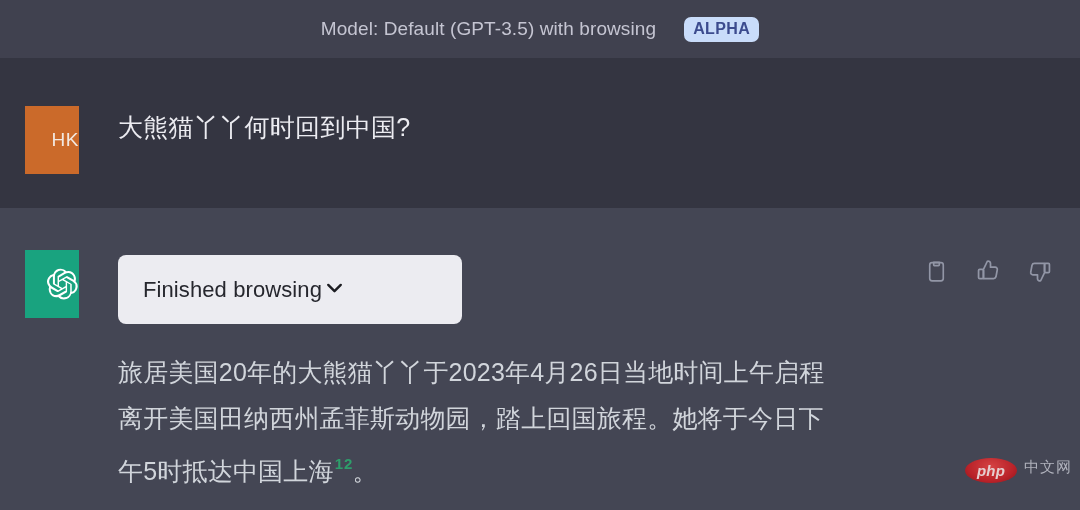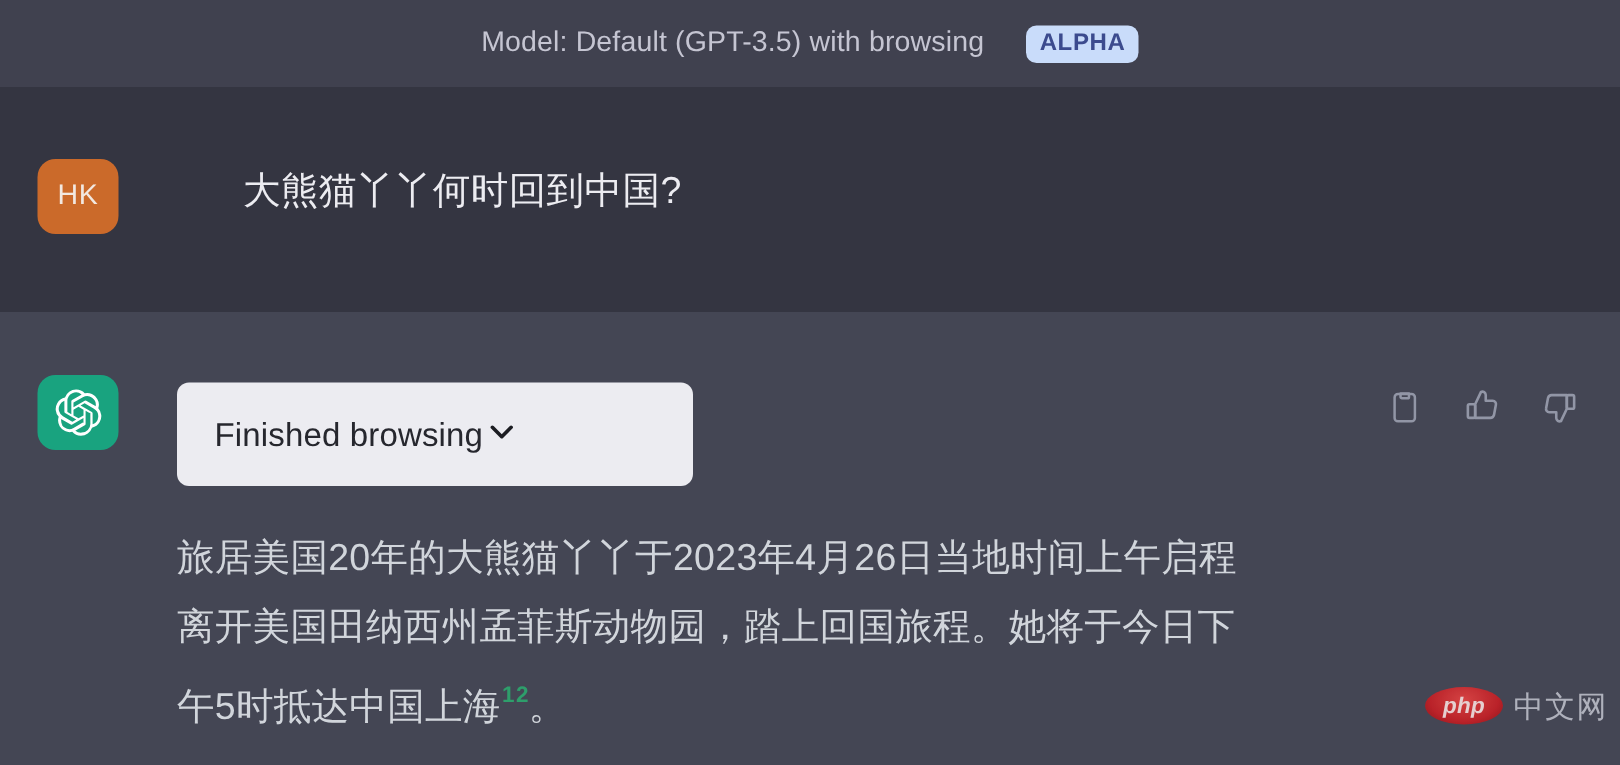--- a/index.html
+++ b/index.html
@@ -69,25 +69,25 @@
   }
   .row-assistant {
     top: 208px;
     height: 302px;
     background: #444654;
   }
 
   .avatar {
     position: absolute;
     width: 54px;
-    height: 50px;
-    border-radius: 12px;
-    display: flex;
-    align-items: center;
-    justify-content: center;
+    height: 68px;
+    border-radius: 0;
+    display: flex;
+    align-items: center;
+    justify-content: flex-end;
     box-sizing: border-box;
   }
   .avatar-user {
     left: 25px;
     top: 48px;
     background: #CB6A2A;
     color: #F2E8E0;
     font-size: 19px;
     letter-spacing: 0.5px;
   }
@@ -100,21 +100,20 @@
 
   .user-text {
     position: absolute;
     left: 118px;
     top: 47px;
     color: #ECECF1;
     font-size: 25px;
     line-height: 44px;
     letter-spacing: 0.3px;
     white-space: nowrap;
-    margin-left: 44px;
   }
 
   
   .browsing-panel {
     position: absolute;
     left: 118px;
     top: 47px;
     width: 344px;
     height: 69px;
     background: #ECECF1;
@@ -191,21 +190,21 @@
     align-items: center;
     justify-content: center;
     color: #F2DADA;
     font-size: 15px;
     font-style: italic;
     font-weight: bold;
     letter-spacing: 0.2px;
   }
   .wm-text {
     color: #B8BAC4;
-    font-size: 20px;
+    font-size: 15px;
     letter-spacing: 1px;
   }
 </style>
 </head>
 <body>
 
 <div class="screen">
 
   <div class="model-header">
     <span class="model-header-text">Model: Default (GPT-3.5) with browsing</span>

